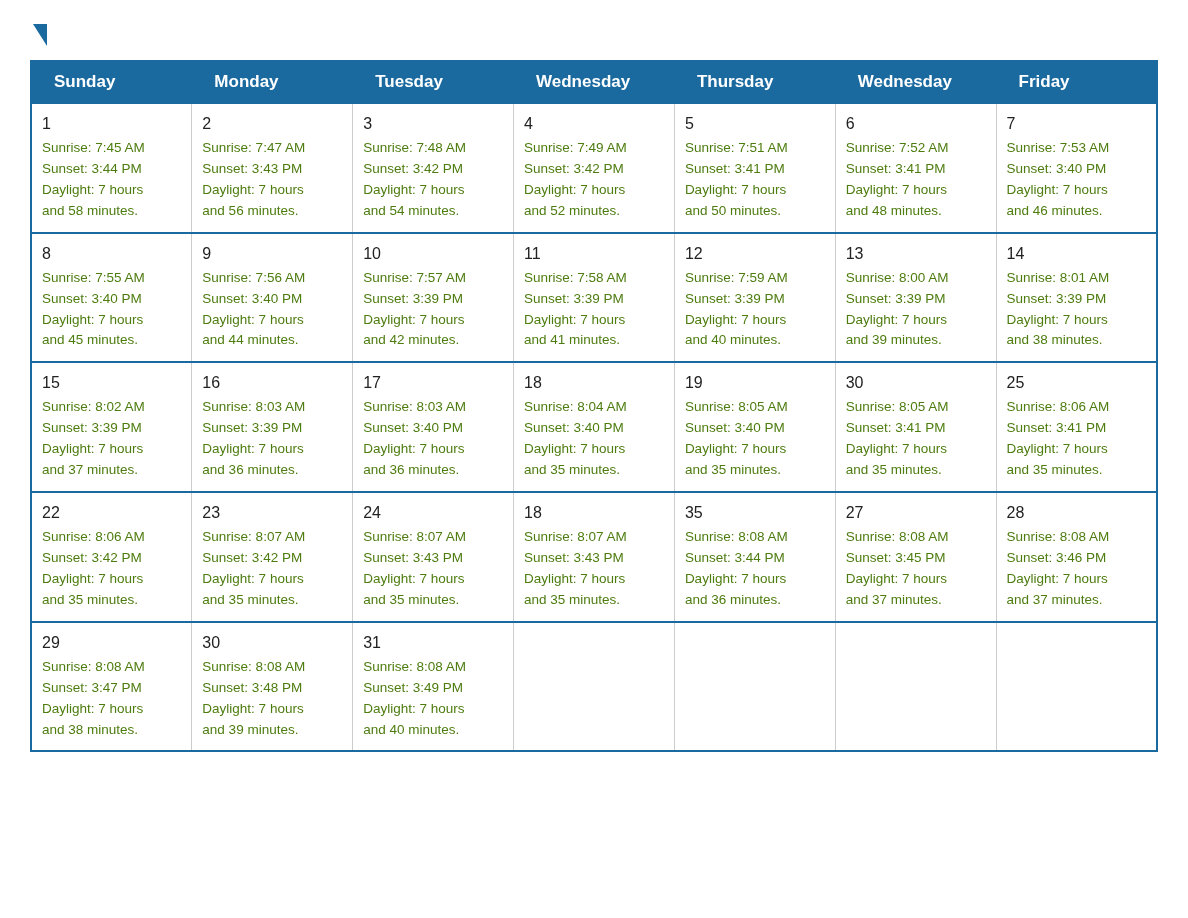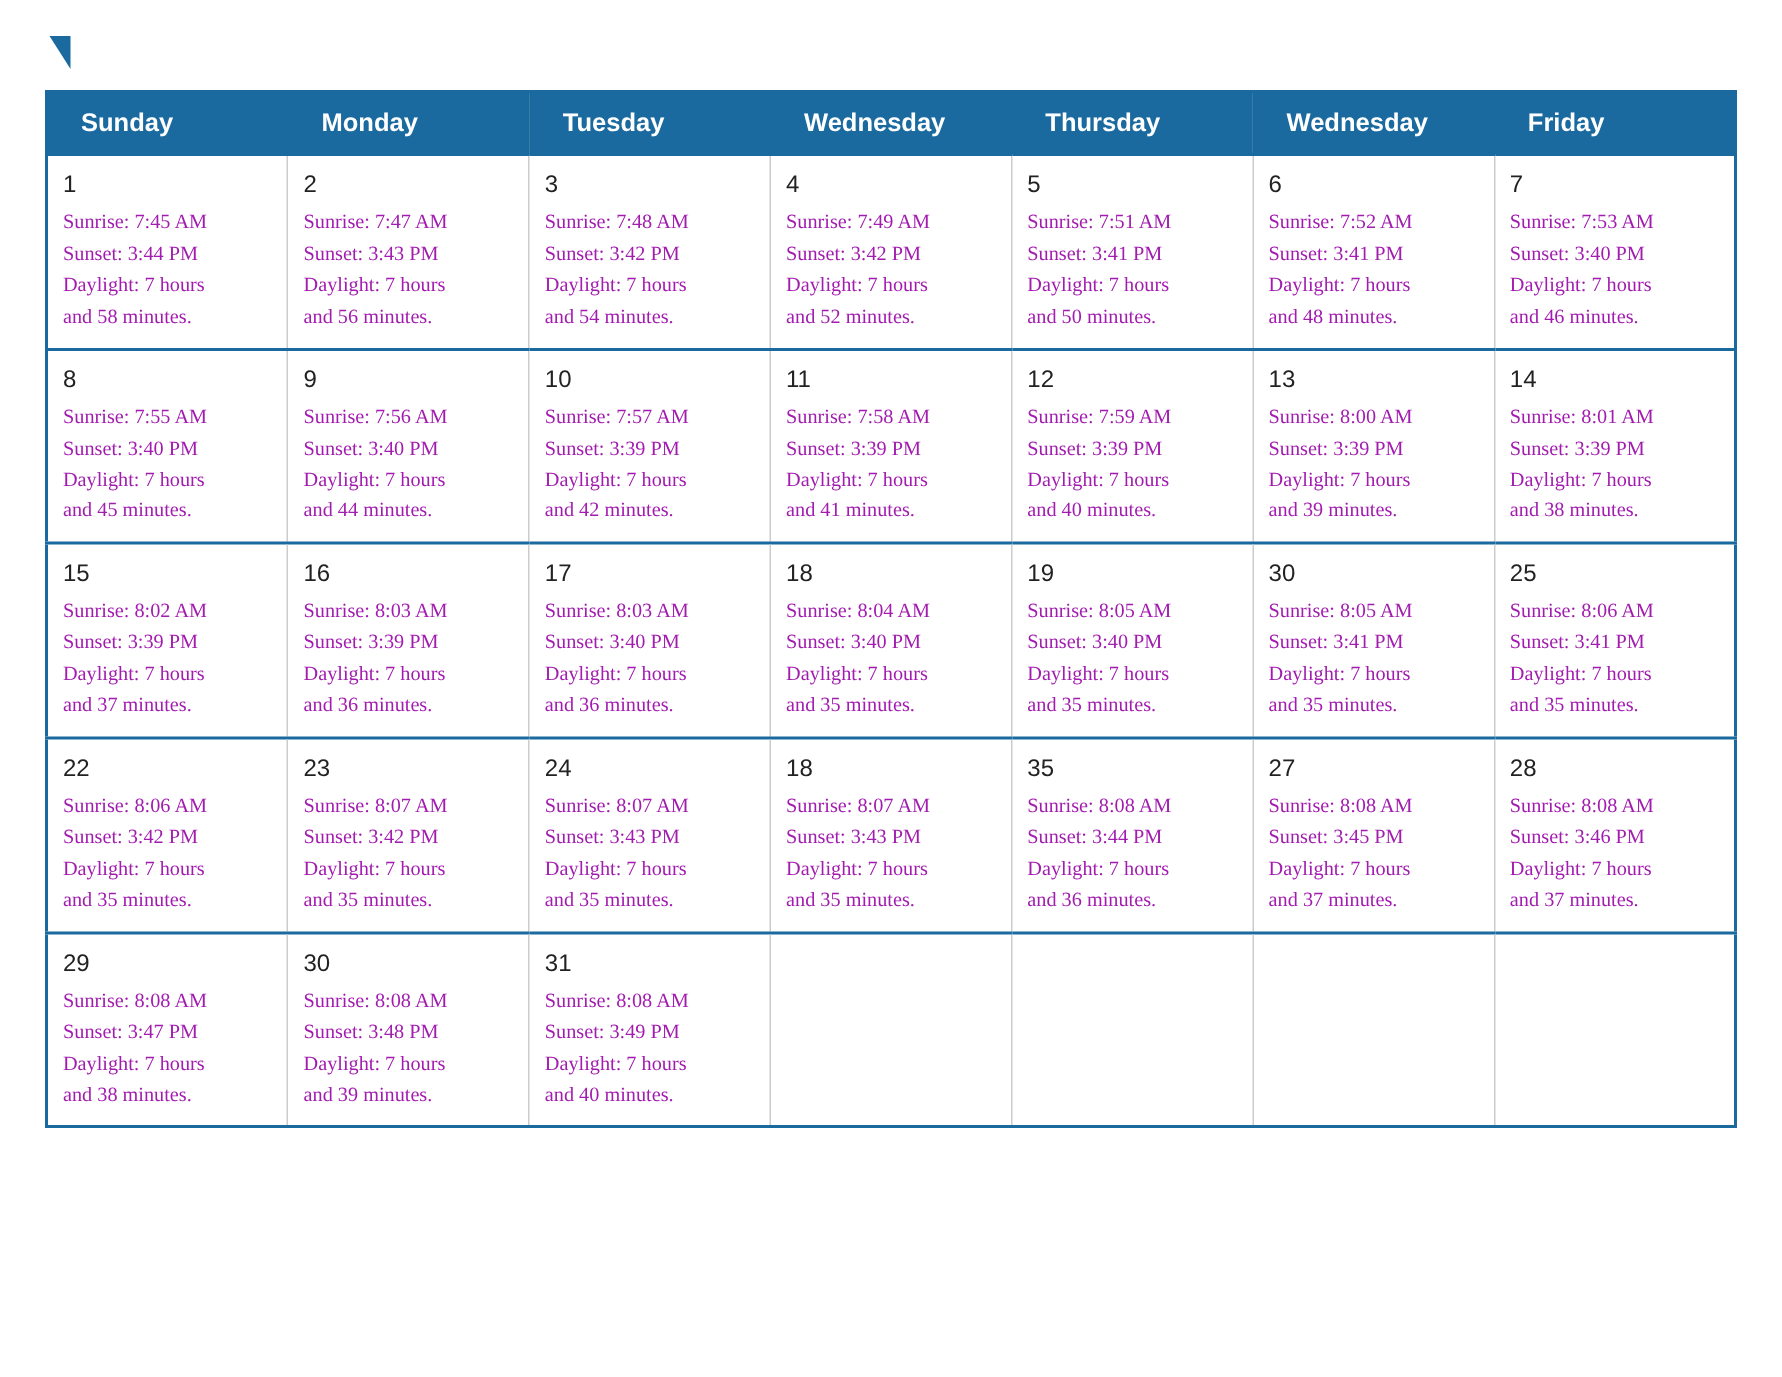--- a/index.html
+++ b/index.html
@@ -88,23 +88,22 @@
       background: #fff;
     }
     .day-number {
       font-size: 16px;
       font-weight: normal;
       display: block;
       margin-bottom: 2px;
     }
     .day-info {
       font-size: 13.5px;
-      color: #a21caf;
+      color: #4d7c0f;
       line-height: 1.55;
-      font-family: Liberation Serif, serif;
     }
   </style>
 </head>
 <body>
 
 <div class="header">
   <div class="logo">
     <div class="logo-top">
       <span class="logo-text-general"></span>
       <div class="logo-arrow"></div>

